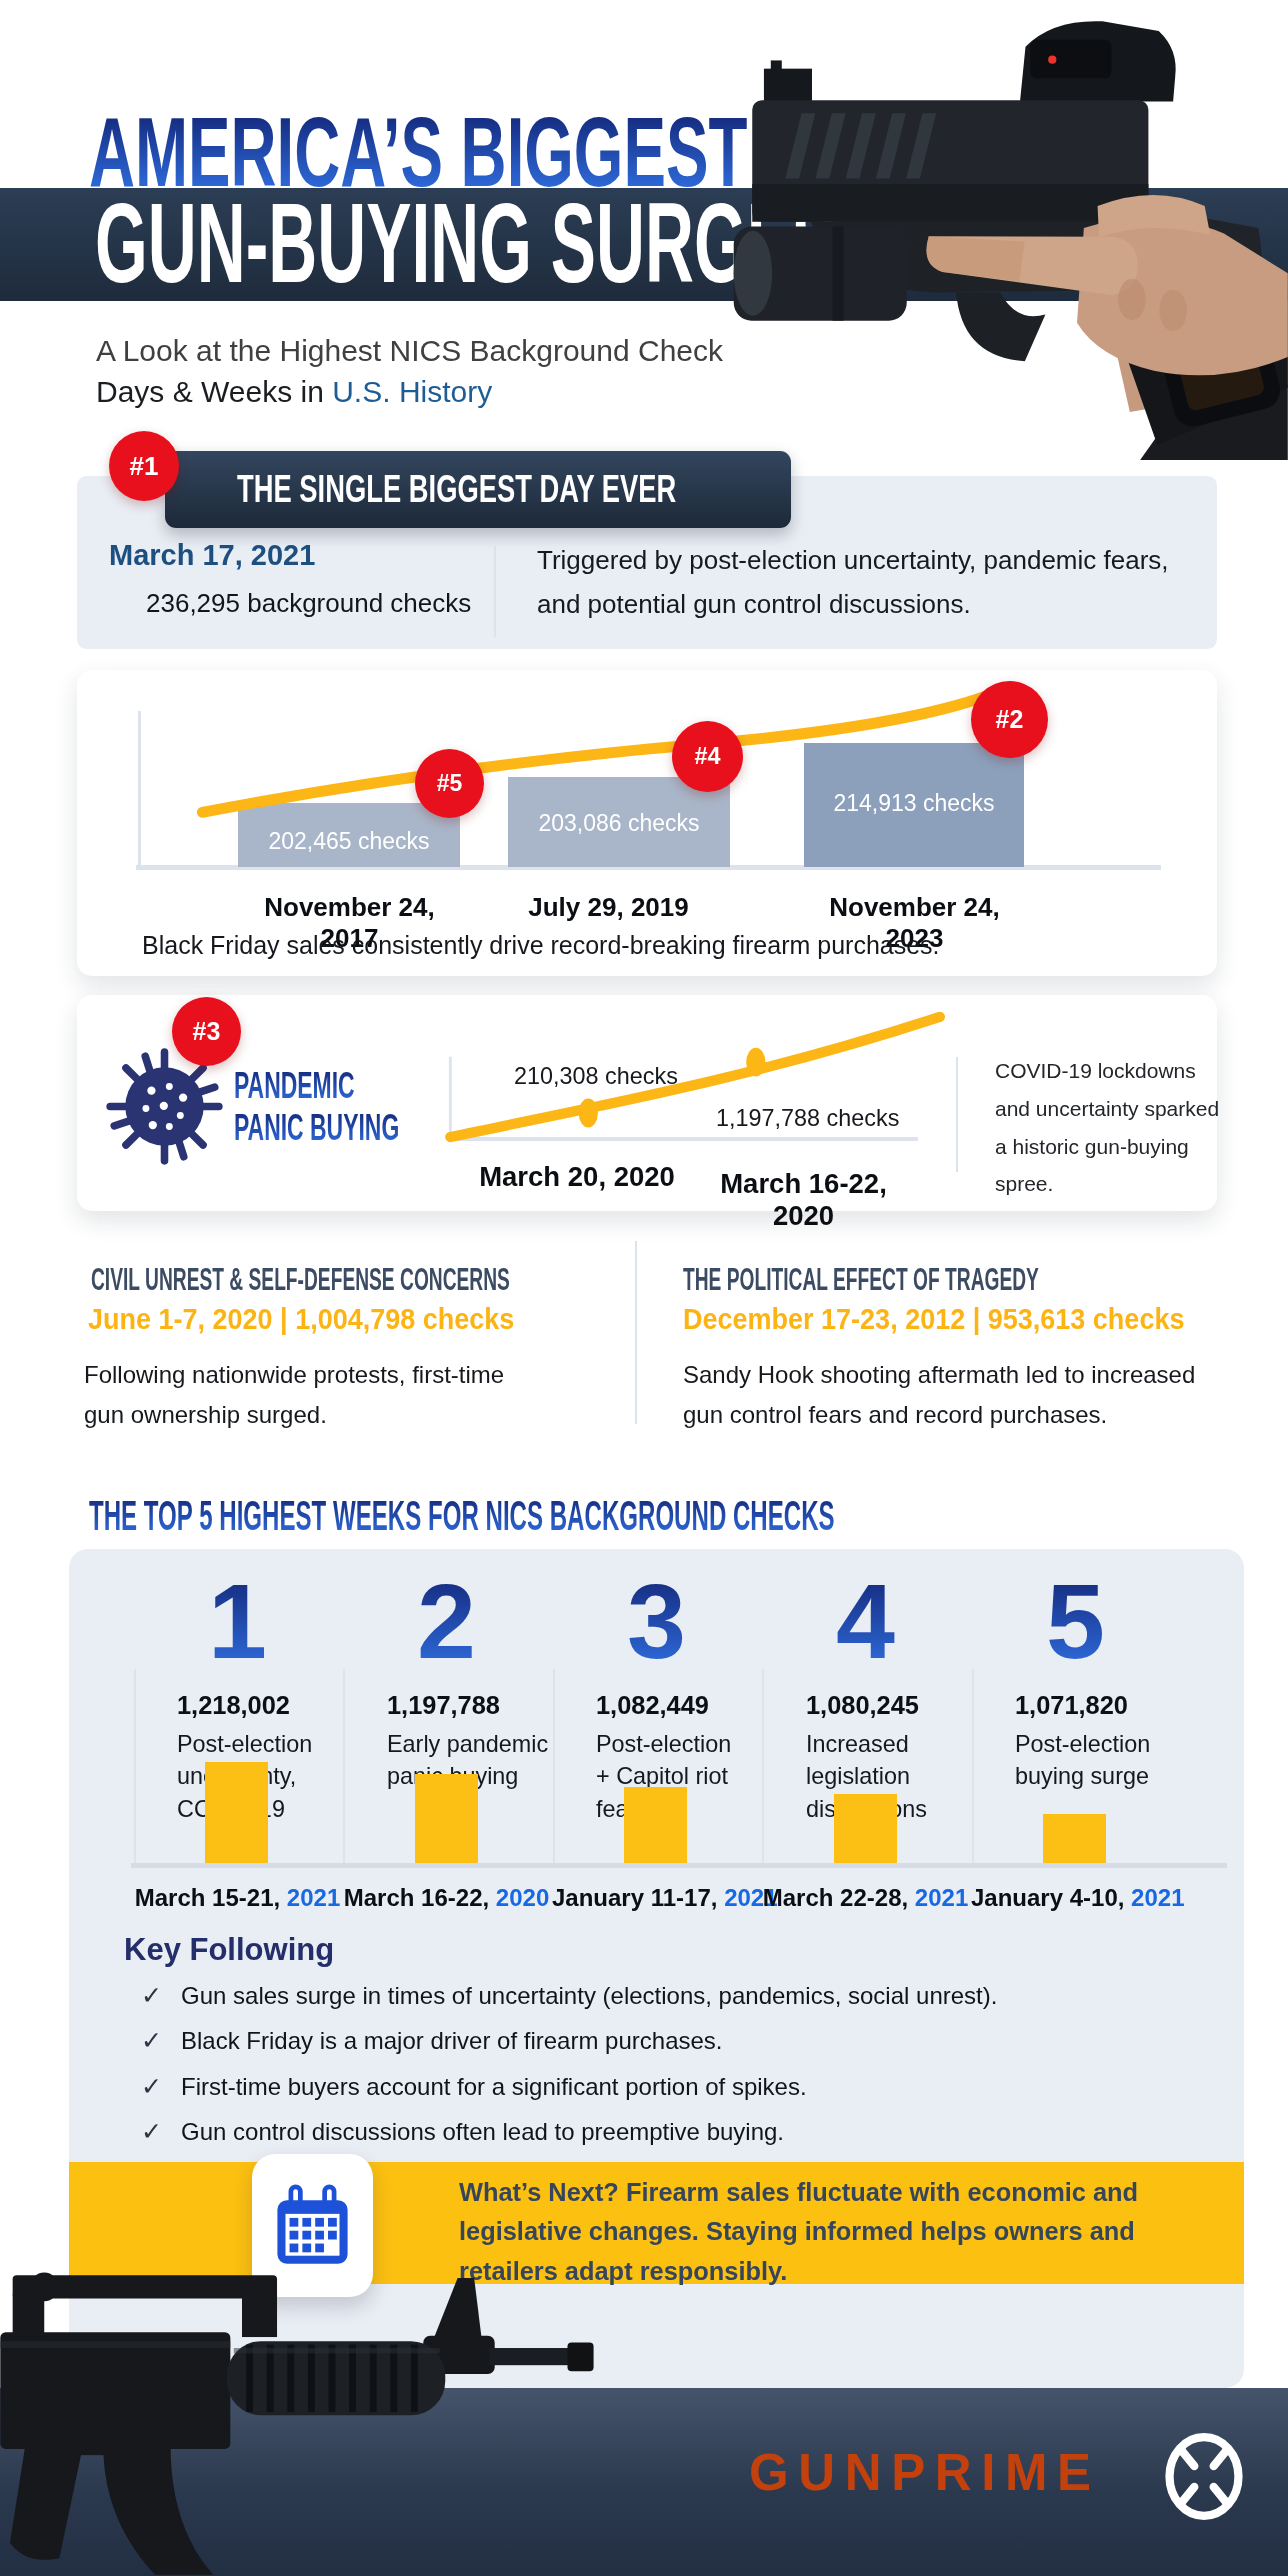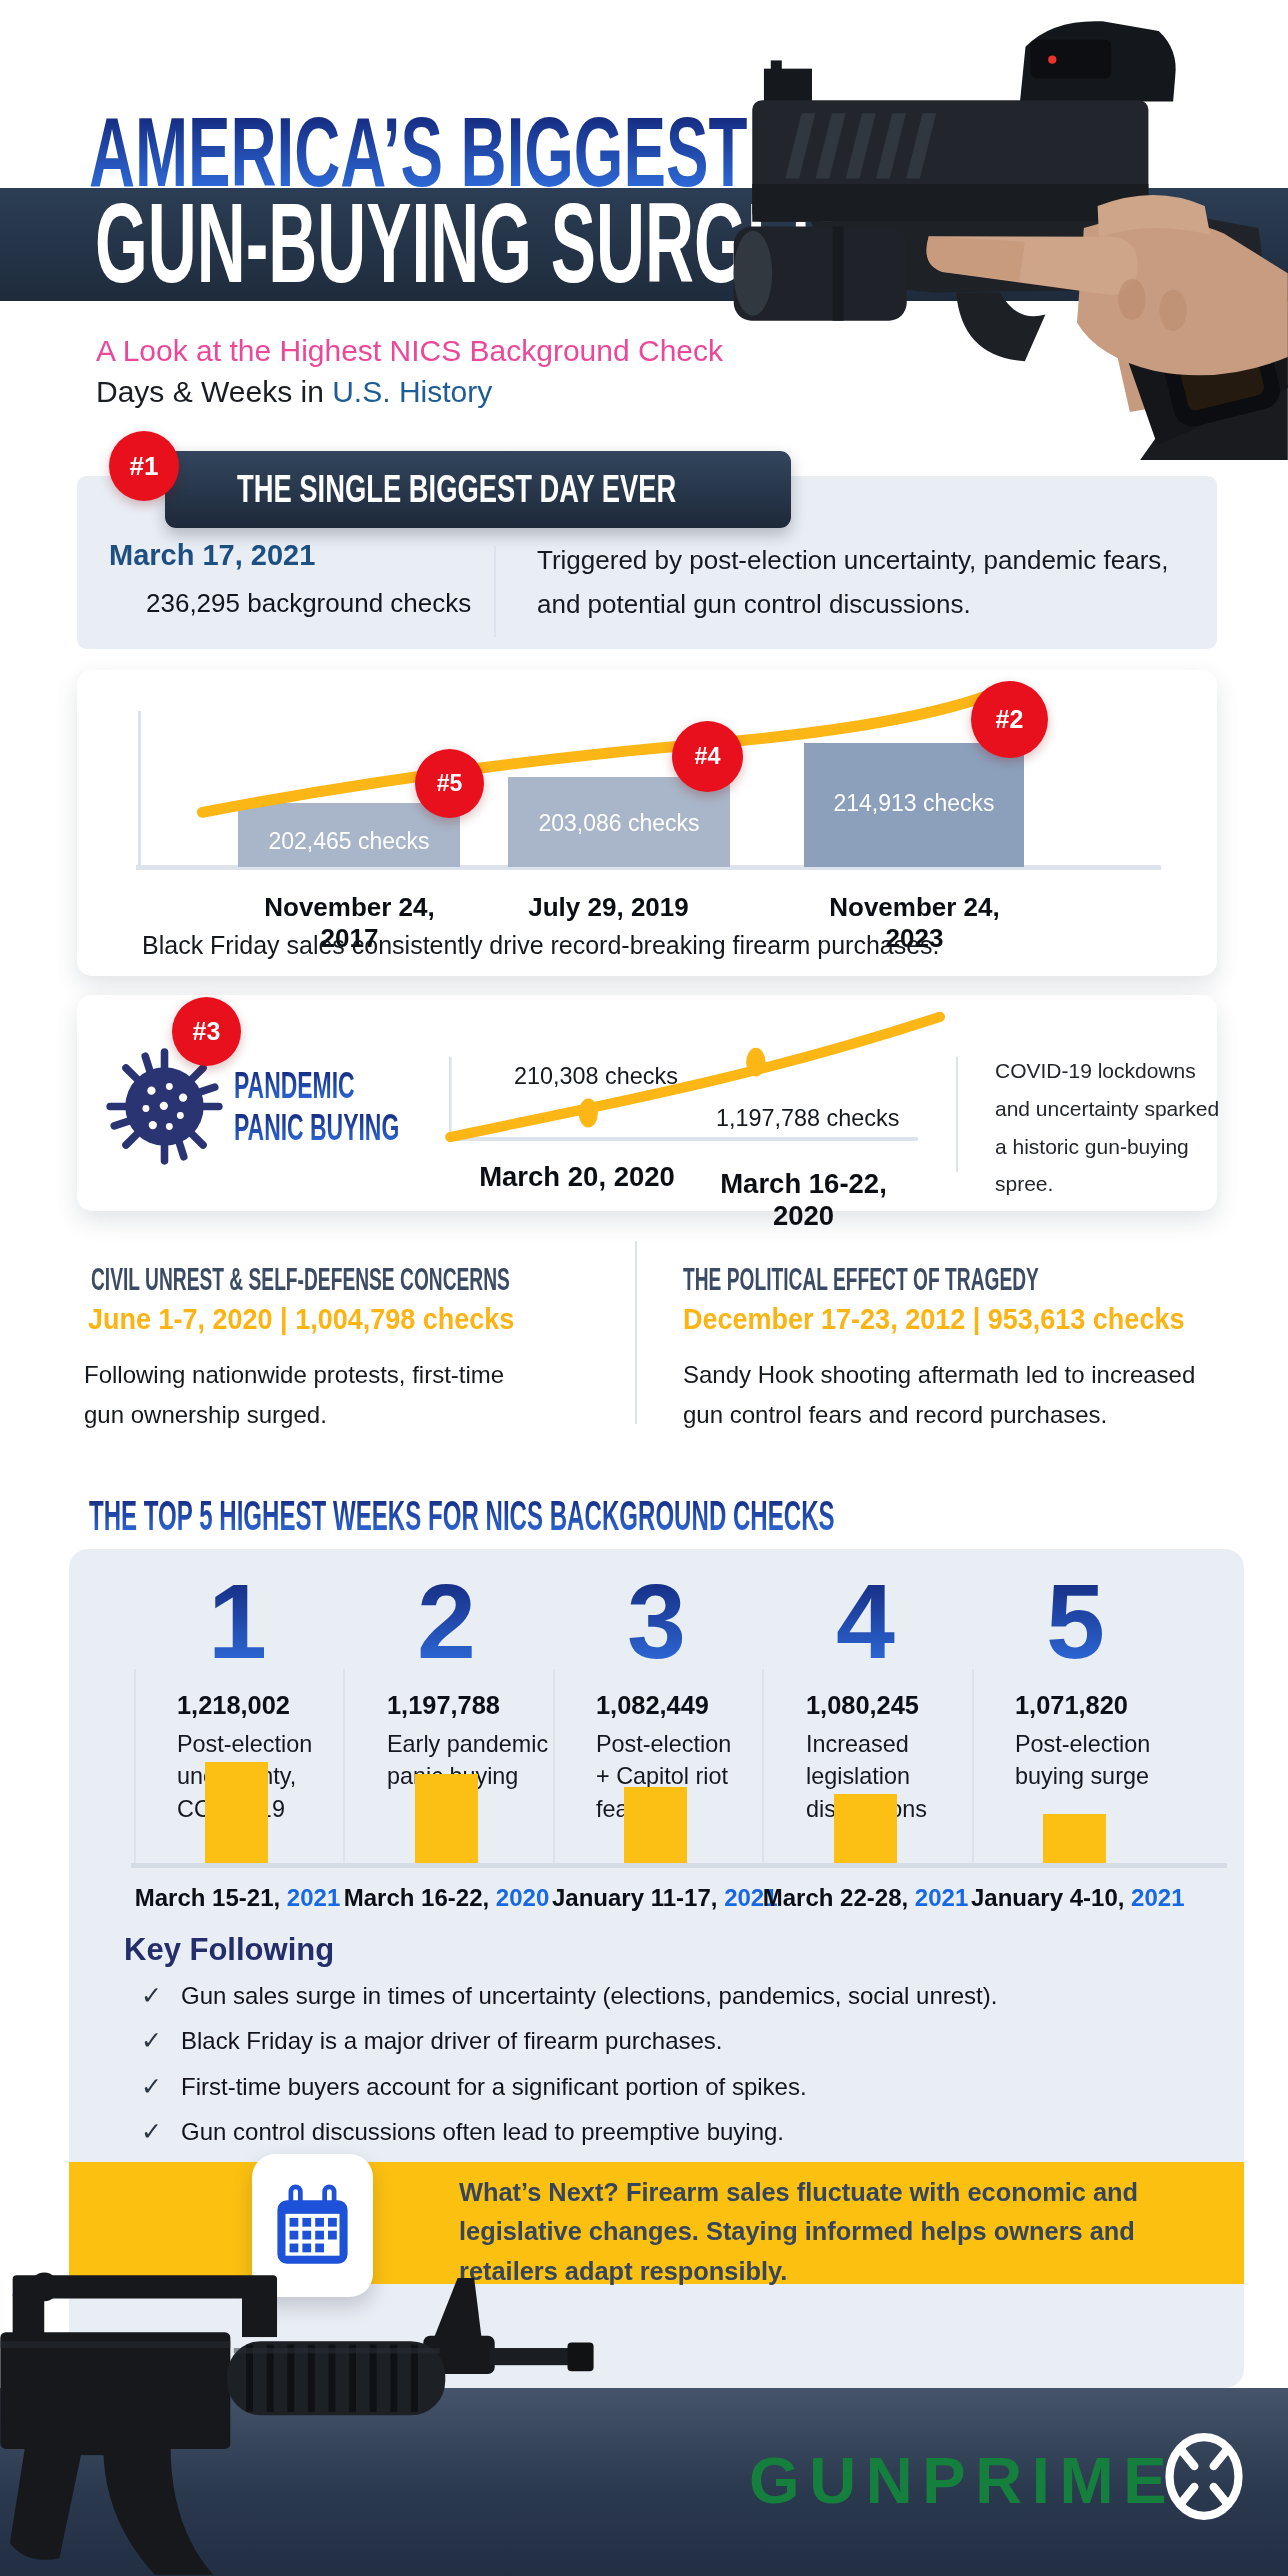--- a/index.html
+++ b/index.html
@@ -29,21 +29,21 @@
   .t5date{font-size:24px;font-weight:700;color:#0b0e13;text-align:center;white-space:nowrap;}
   .t5year{color:#1668e3;}
   .ybar{position:absolute;background:#fcbf13;}
   .tkrow{position:absolute;font-size:24px;color:#121419;}
   .check{color:#2a3442;font-size:25px;}
   .wnband{background:#fcc011;}
   .wntext{font-size:25.4px;font-weight:700;line-height:1.55;color:#36455a;}
   .whitecard{background:#fff;border-radius:23.4px;box-shadow:0 9.6px 20.6px rgba(20,30,50,.18);
              display:flex;align-items:center;justify-content:center;}
   .footer{background:linear-gradient(180deg,#46546b 0%,#2b394f 55%,#222e42 100%);}
-  .brand{color:#15803d;font-weight:700;font-size:65px;letter-spacing:9.6px;white-space:nowrap;}
+  .brand{color:#c2410c;font-weight:700;font-size:51px;letter-spacing:9.6px;white-space:nowrap;}
   .datehdr{font-weight:800;color:#1d4f80;font-size:29px;}
   .chkline{font-size:26px;color:#12161c;margin-left:40px;}
 </style>
 </head>
 <body>
 
 <div class="page">
 
   <div class="abs band"></div>
 
@@ -77,21 +77,21 @@
     <path d="M332 426 Q340 520 432 526 L462 458 Q420 470 396 426 Z" fill="#1d2126"></path>
     <path d="M598 300 L772 332 Q792 432 732 522 L598 470 Z" fill="#20242a"></path>
     <path d="M518 332 Q622 298 722 340 L815 398 L815 520 Q718 560 620 540 Q538 520 508 470 Z" fill="#c79c80"></path>
     <path d="M538 300 Q622 268 694 300 L702 342 Q610 320 540 346 Z" fill="#cfa589"></path>
     <path d="M292 344 Q280 386 312 396 L560 430 Q600 421 596 381 Q595 351 560 345 Z" fill="#cfa589"></path>
     <path d="M292 344 Q280 386 312 396 L424 410 L432 352 Z" fill="#c0906f" opacity=".45"></path>
     <ellipse cx="588" cy="436" rx="20" ry="30" fill="#b9886a" opacity=".55"></ellipse>
     <ellipse cx="648" cy="452" rx="20" ry="30" fill="#b9886a" opacity=".45"></ellipse>
   </svg>
 
-  <div class="abs" style="left:96px;top:334px;font-size:30px;color:#ec4899;">A Look at the Highest NICS Background Check</div>
+  <div class="abs" style="left:96px;top:334px;font-size:30px;color:#404040;">A Look at the Highest NICS Background Check</div>
   <div class="abs" style="left:96px;top:375px;font-size:30px;color:#1a1d21;">
     <span>Days &amp; Weeks in </span><span style="color:#1d5c94;">U.S. History</span>
   </div>
 
   <div class="abs panel" style="left:77px;top:476px;width:1140px;height:173px;border-radius:9.6px;"></div>
   <div class="abs hdrbar" style="left:165px;top:451px;width:626px;height:77px;z-index:2;">
     <span class="cond" style="font-size:38px;color:#fff;margin-left:72px;transform:scaleX(.72);">THE SINGLE BIGGEST DAY EVER</span>
   </div>
   <div class="abs rbadge" style="left:109px;top:431px;width:70px;height:70px;font-size:26px;z-index:3;">#1</div>
   <div class="abs datehdr" style="left:109px;top:539px;">March 17, 2021</div>

